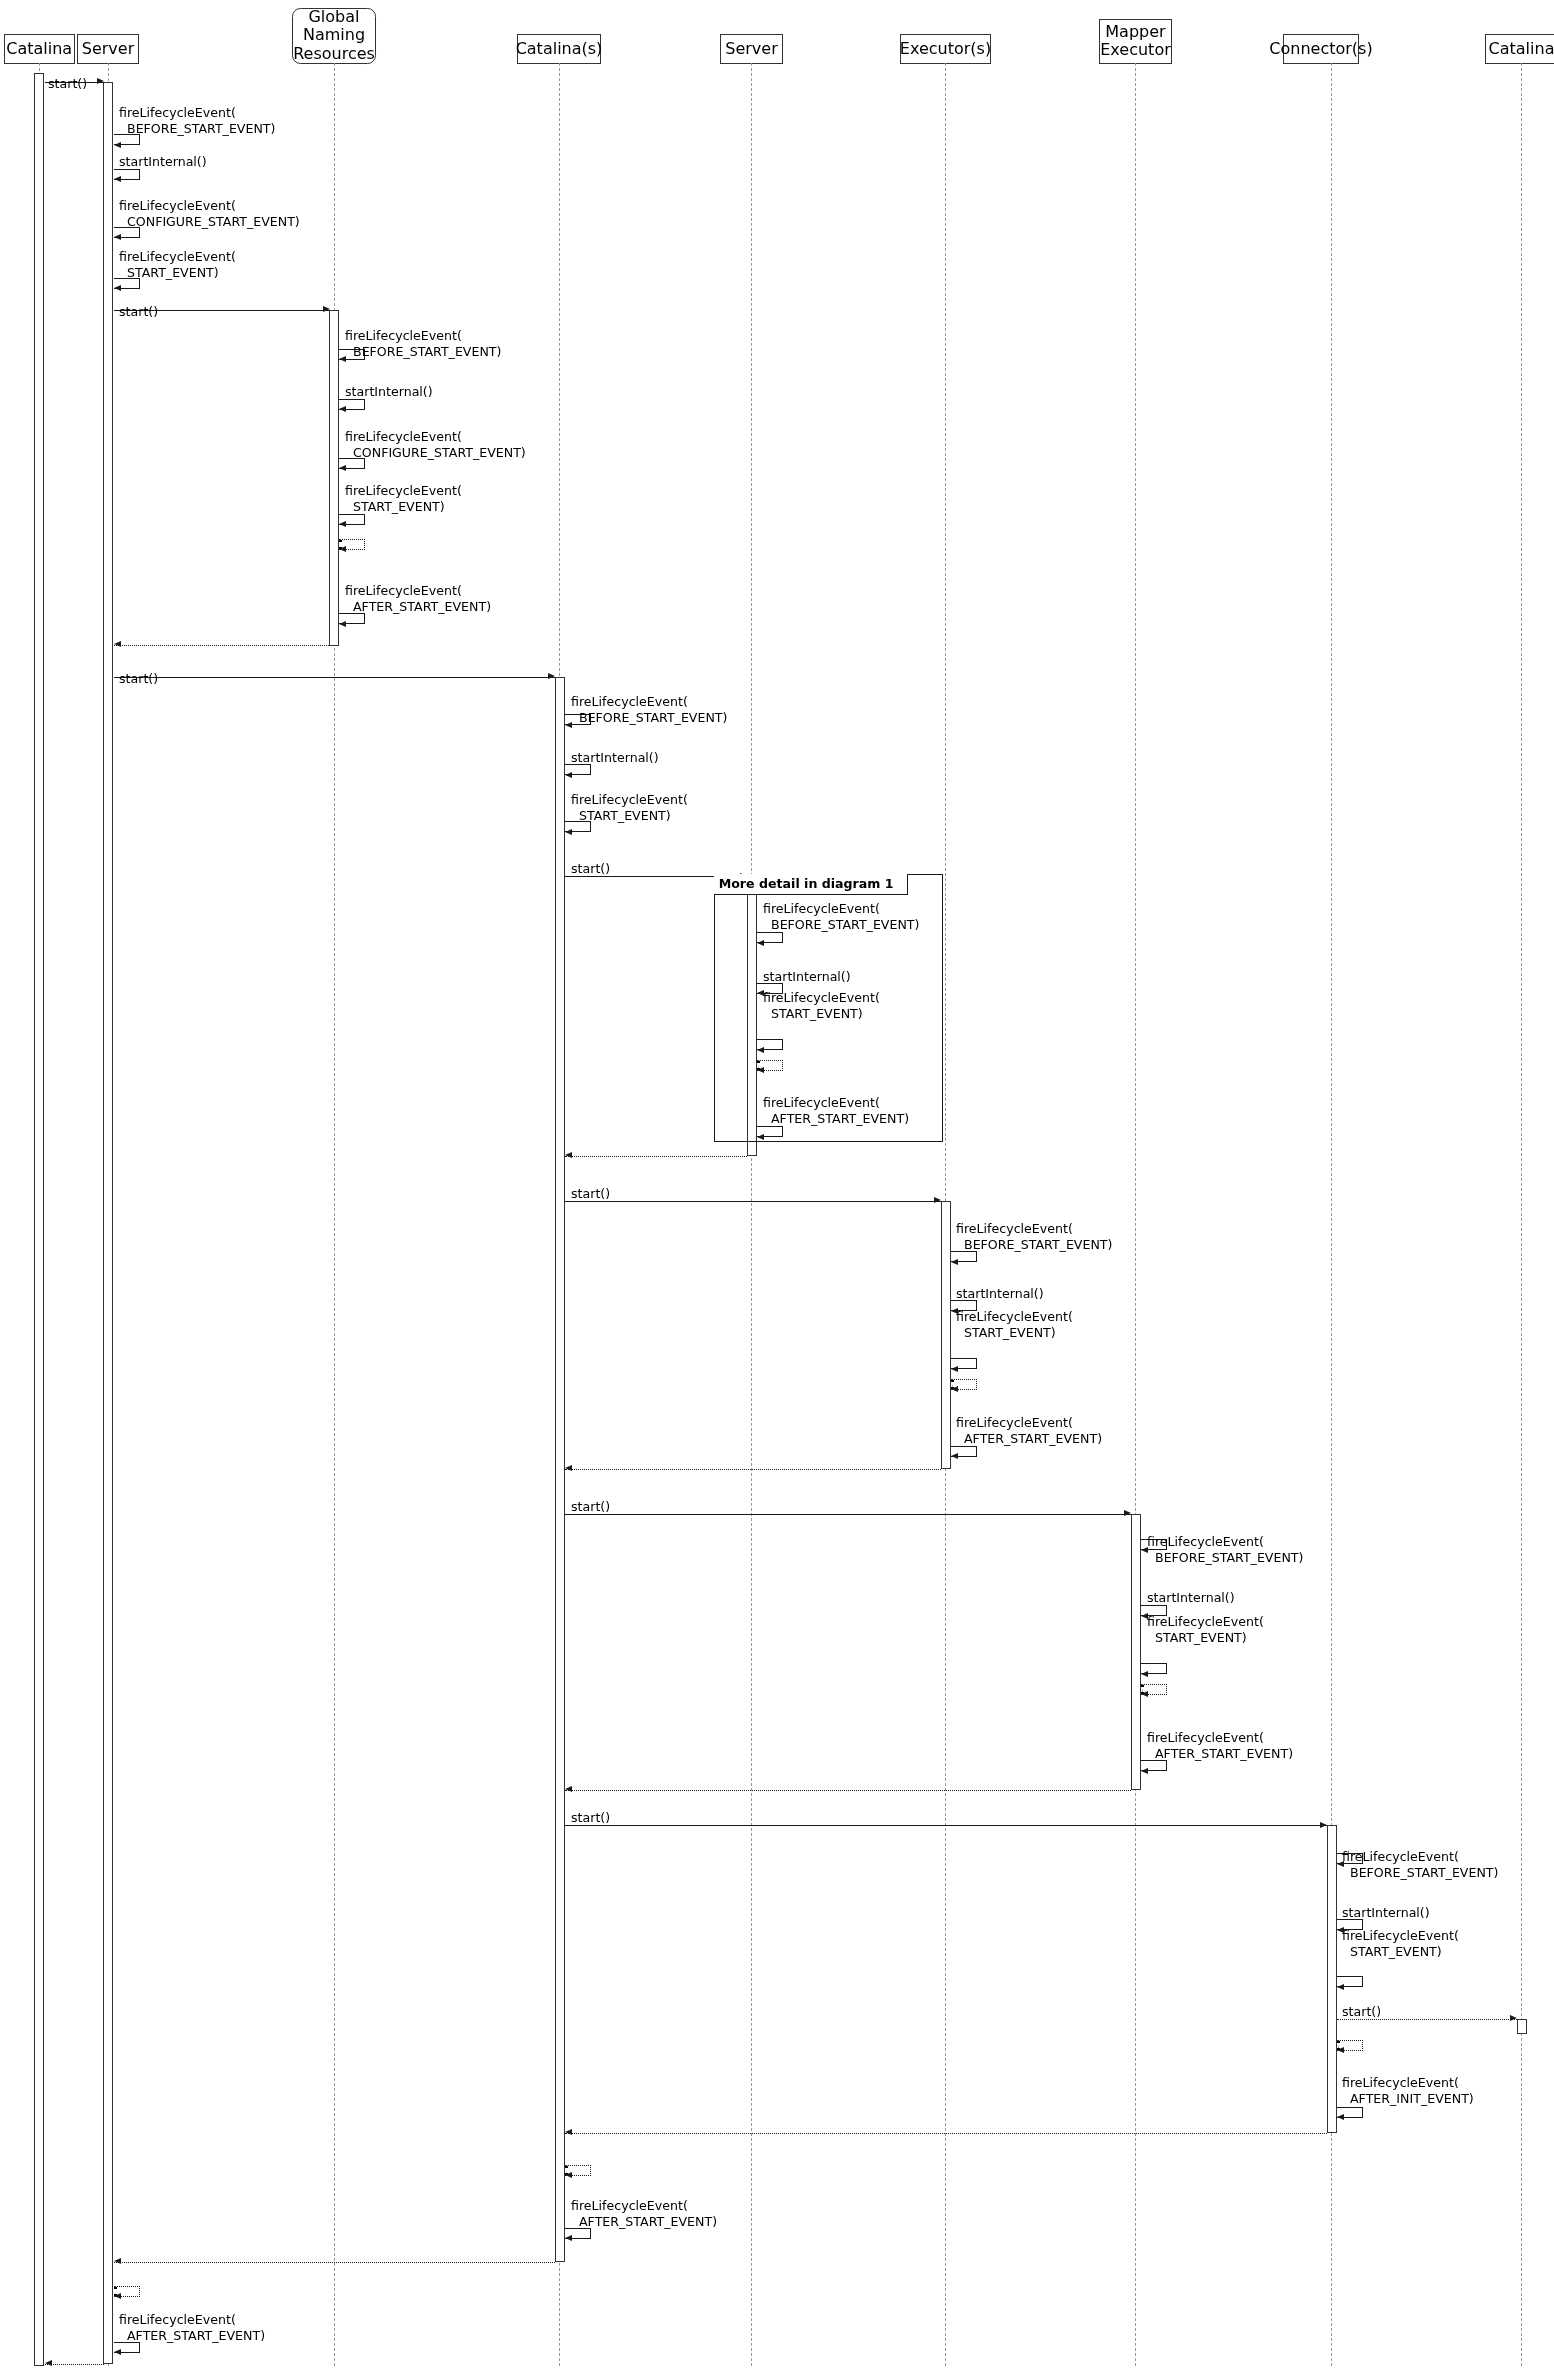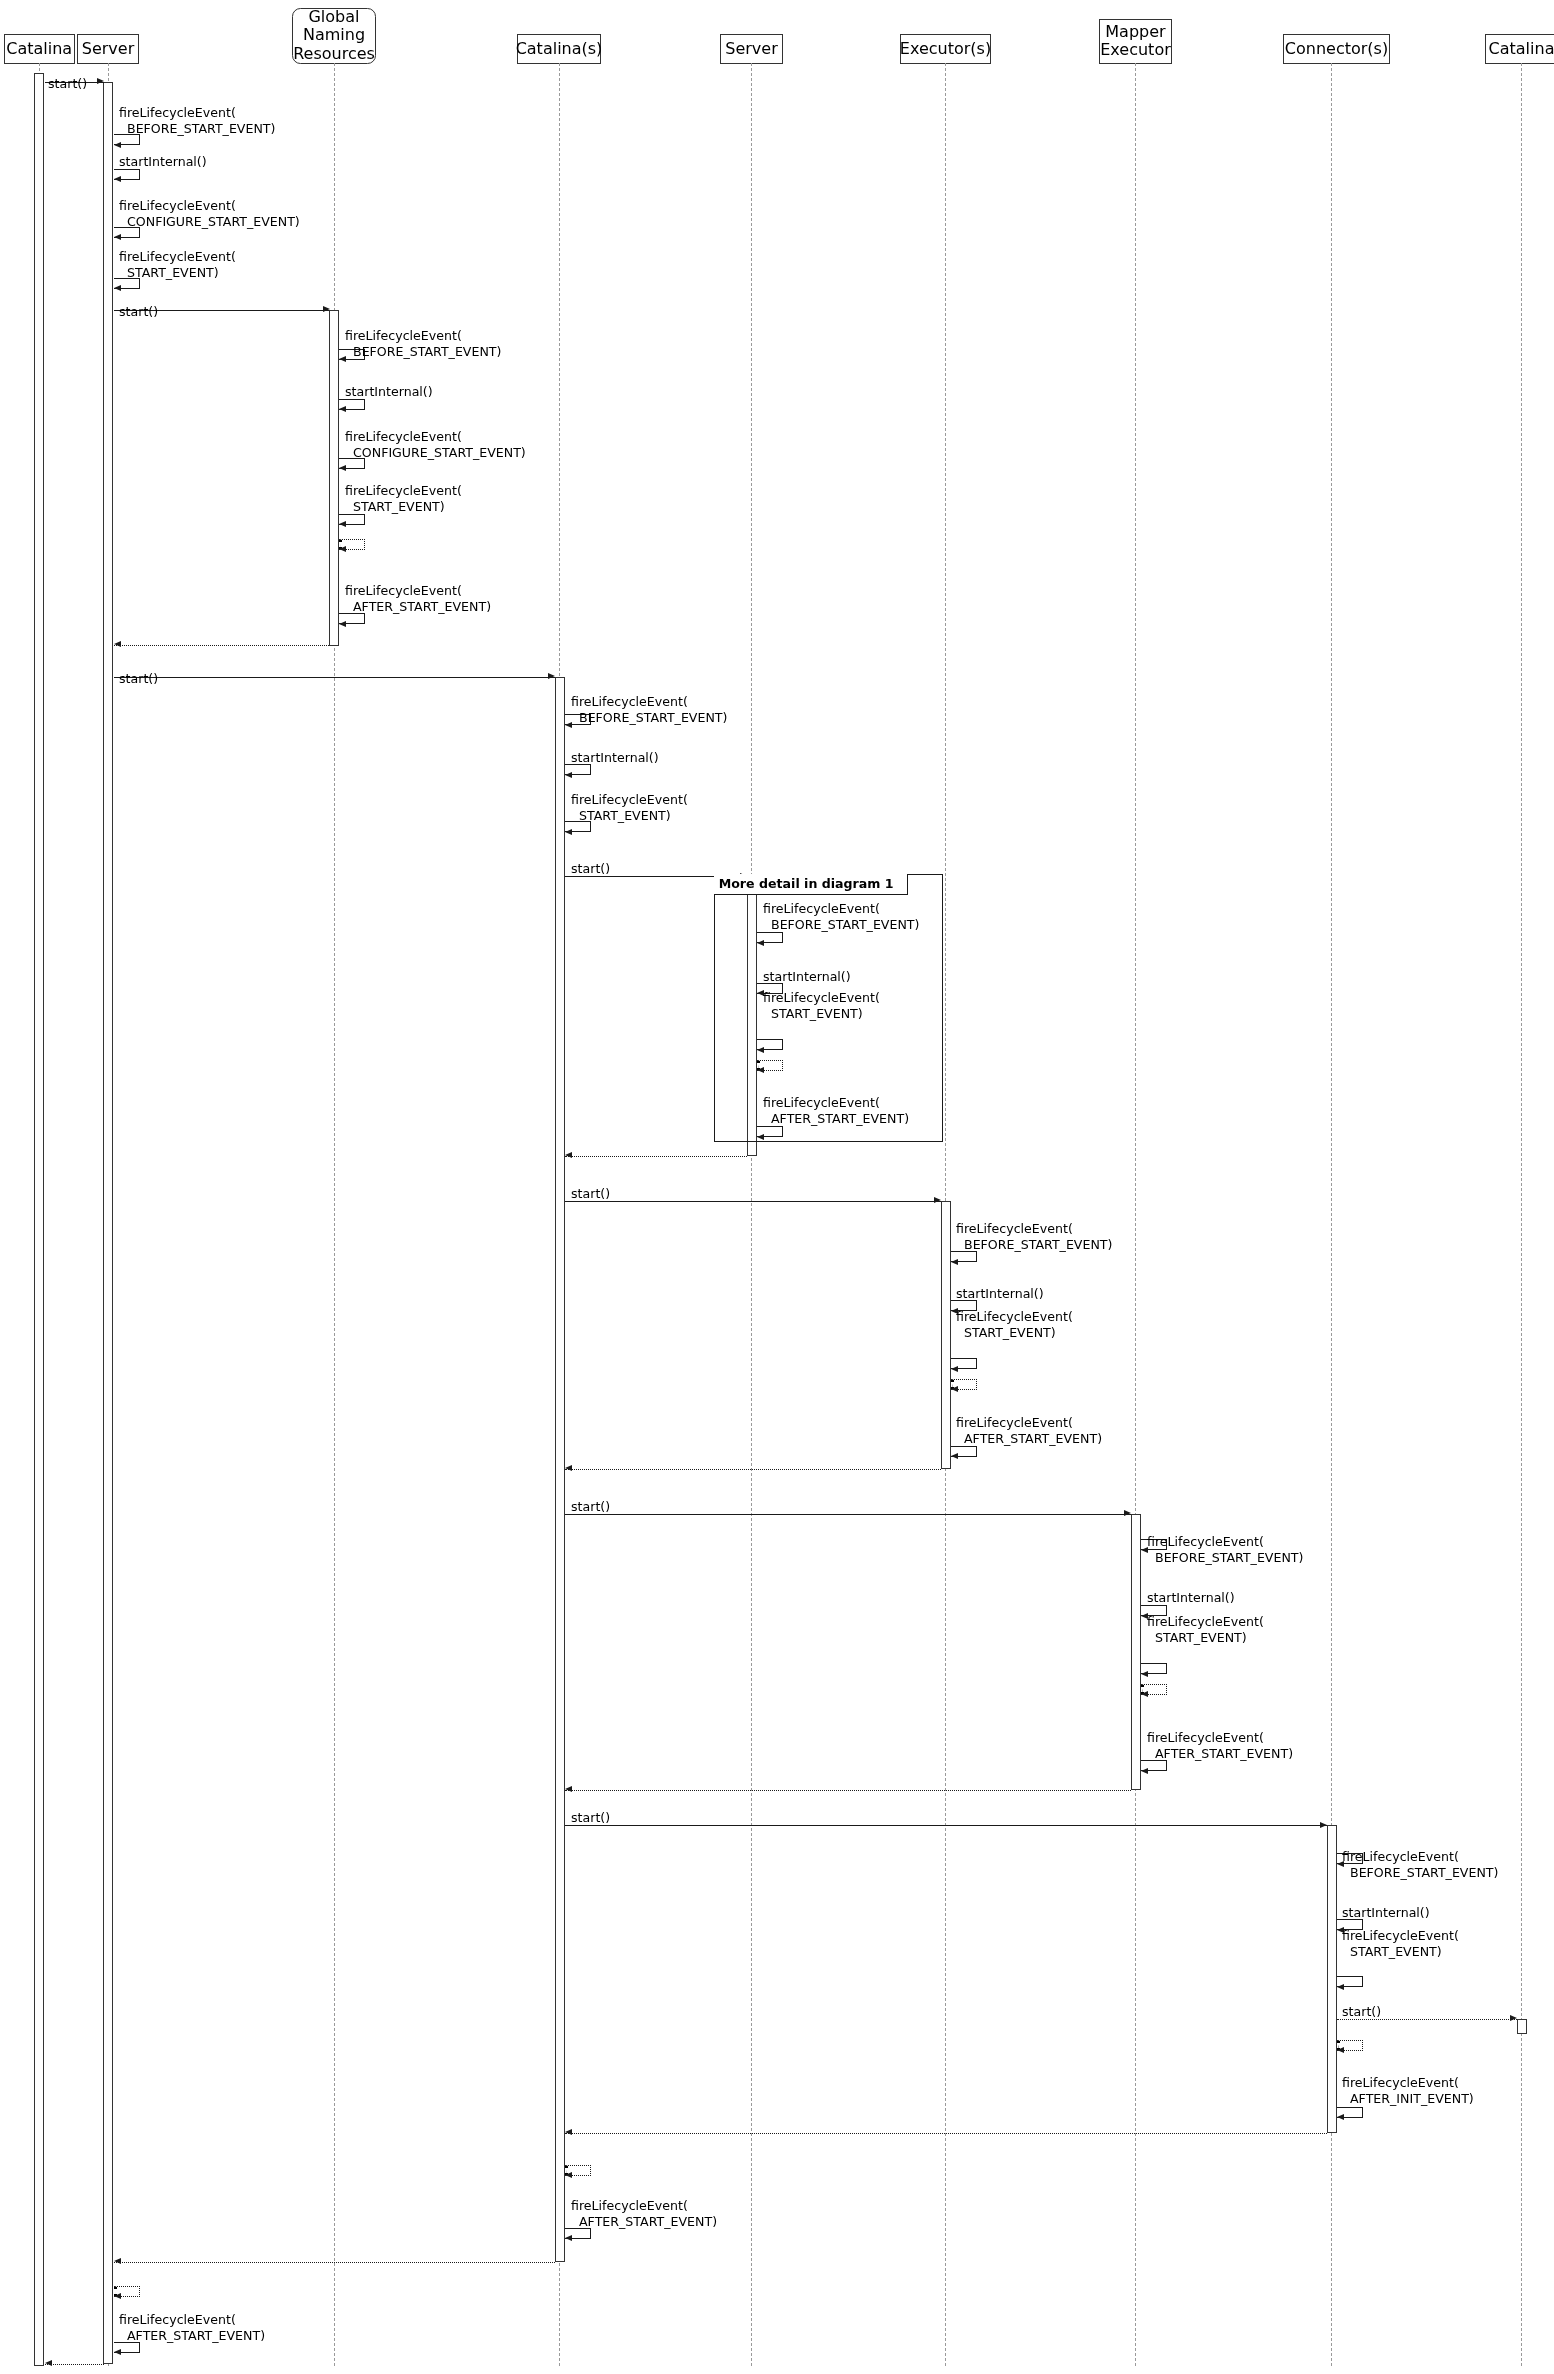--- a/index.html
+++ b/index.html
@@ -55,21 +55,21 @@
       <span>Catalina(s)</span>
     </div>
   <div class="head" style="left:720px;top:34px;width:63px;height:30px;">
       <span>Server</span>
     </div>
   <div class="head" style="left:900px;top:34px;width:91px;height:30px;">
       <span>Executor(s)</span>
     </div>
   <div class="head" style="left:1099px;top:18.6px;width:73px;height:45px;white-space:pre-line;"><span>Mapper
 Executor</span></div>
-  <div class="head" style="left:1283px;top:34px;width:107px;height:30px;">
+  <div class="head" style="left:1283px;top:34px;width:76px;height:30px;">
       <span>Connector(s)</span>
     </div>
   <div class="head" style="left:1485px;top:34px;width:73px;height:30px;">
       <span>Catalina</span>
     </div>
 
   <div class="lifeline" style="left:39px;top:63px;height:2303px;"></div>
   <div class="lifeline" style="left:108px;top:63px;height:2303px;"></div>
   <div class="lifeline" style="left:334px;top:63px;height:2303px;"></div>
   <div class="lifeline" style="left:559px;top:63px;height:2303px;"></div>

